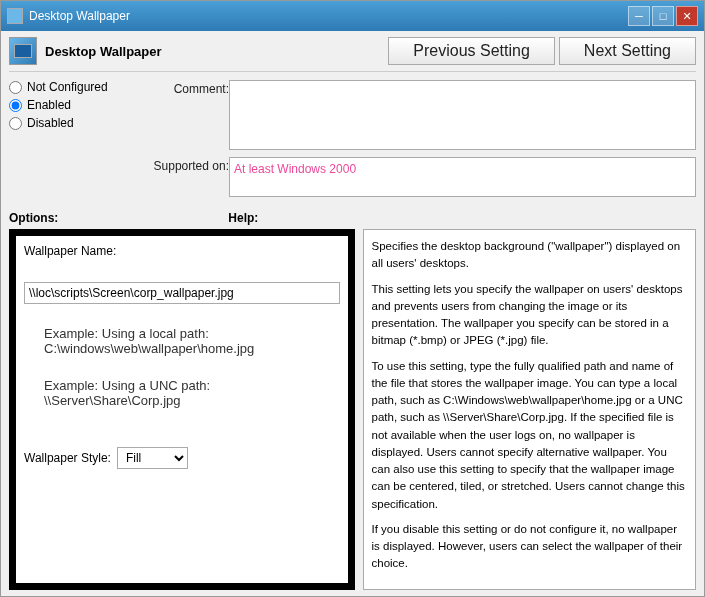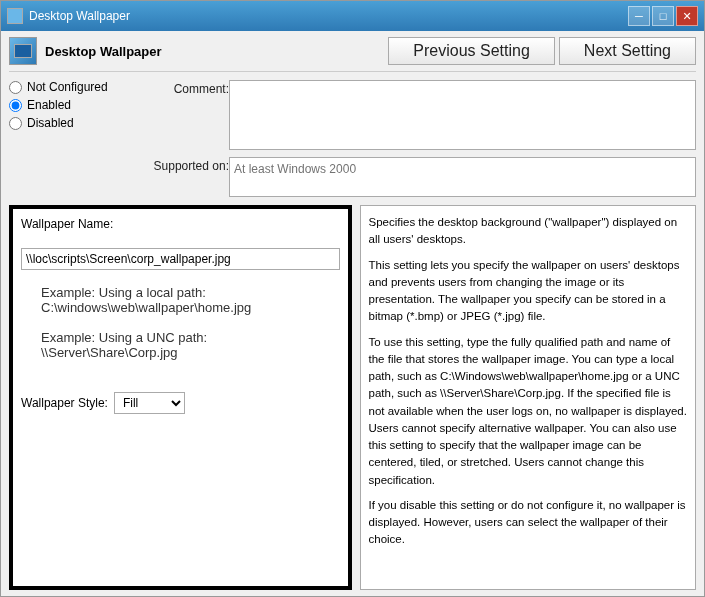--- a/index.html
+++ b/index.html
@@ -147,40 +147,40 @@
       font-size: 12px;
       padding: 2px;
     }
     .supported-box {
       width: 100%;
       height: 40px;
       border: 1px solid #aaa;
       background: white;
       padding: 4px;
       font-size: 12px;
-      color: #737373;
+      color: #ec4899;
       overflow-y: auto;
     }
     .sections-row {
       display: flex;
       gap: 20px;
       margin: 6px 0 4px 0;
     }
     .section-label {
       font-weight: 600;
       font-size: 12px;
     }
     .options-panel {
-      border: 4px solid #000000;
+      border: 7px solid #000000;
       background: white;
       padding: 8px;
       flex: 1;
       display: flex;
       flex-direction: column;
-      gap: 13px;
+      gap: 20px;
       overflow-y: auto;
     }
     .help-panel {
       border: 1px solid #aaa;
       background: white;
       padding: 8px;
       flex: 1;
       overflow-y: auto;
       line-height: 1.5;
       font-size: 11.5px;
@@ -290,20 +290,24 @@
         </div>
         <div class="form-row">
           <span class="form-label">Supported on:</span>
           <div class="form-input-area">
             <div class="supported-box">At least Windows 2000</div>
           </div>
         </div>
       </div>
     </div>
 
+    <div class="sections-row">
+      <span class="section-label">Options:</span>
+      <span class="section-label" style="margin-left:150px;">Help:</span>
+    </div>
 
     <div class="main-split">
 
       <div class="options-panel">
         <div class="wallpaper-name-label">Wallpaper Name:</div>
         <input type="text" class="wallpaper-input" value="\\loc\scripts\Screen\corp_wallpaper.jpg" style="">
         <div class="example-text">
           <span>Example: Using a local path:</span><br>
           <span>C:\windows\web\wallpaper\home.jpg</span>
         </div>

